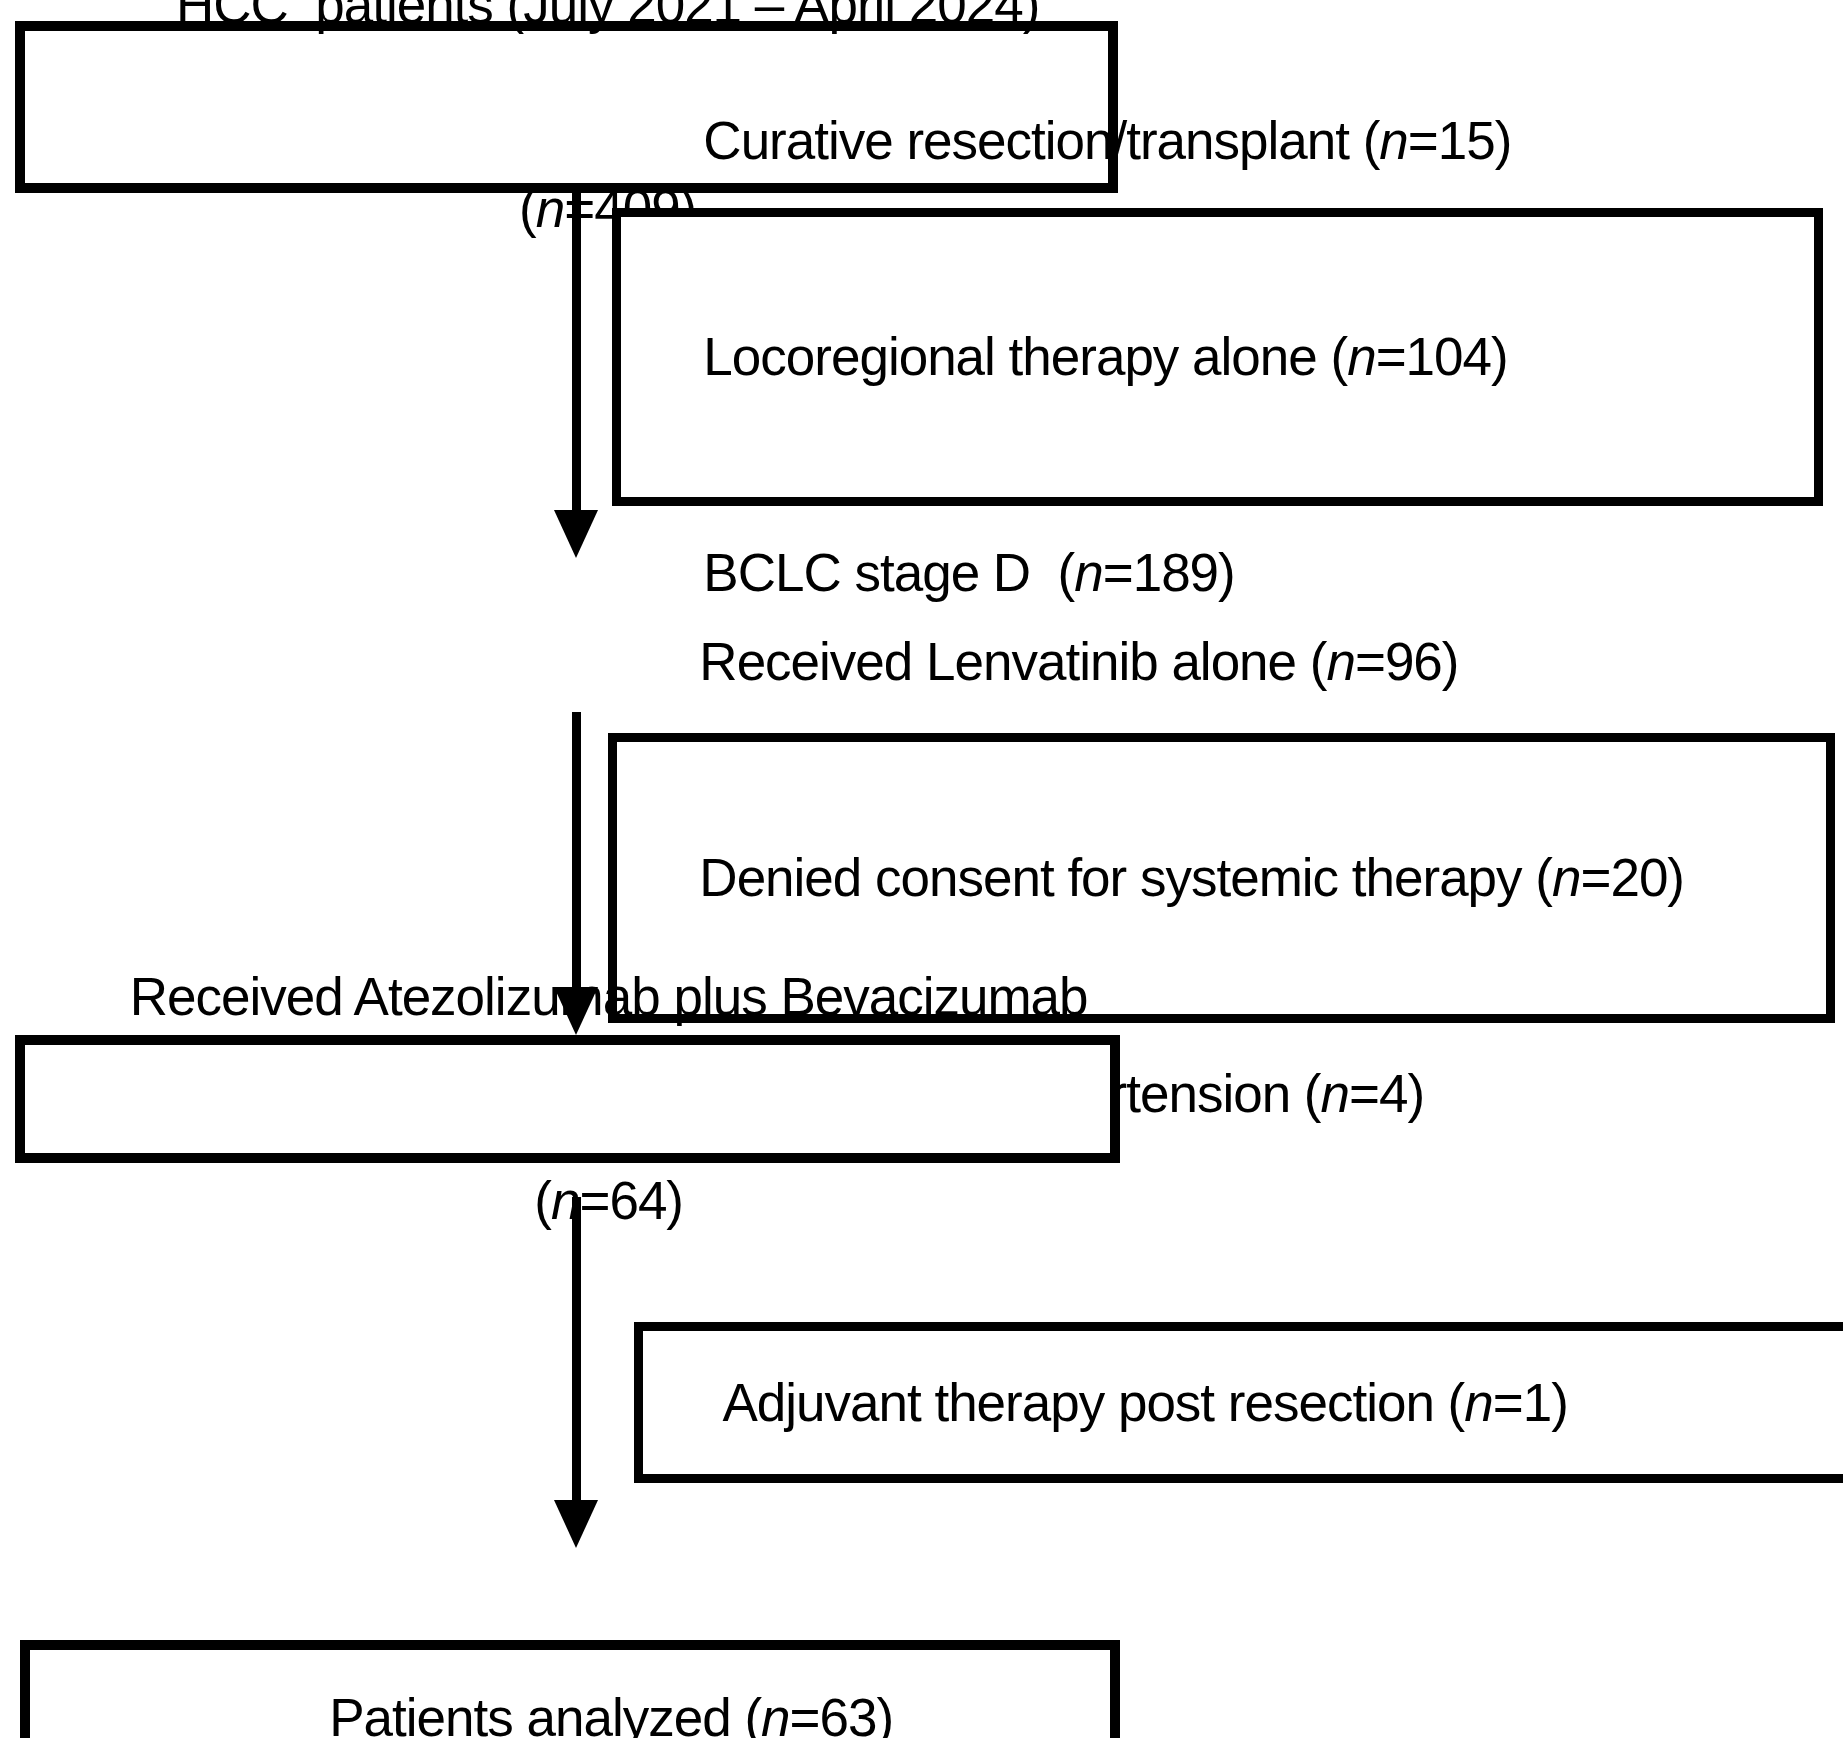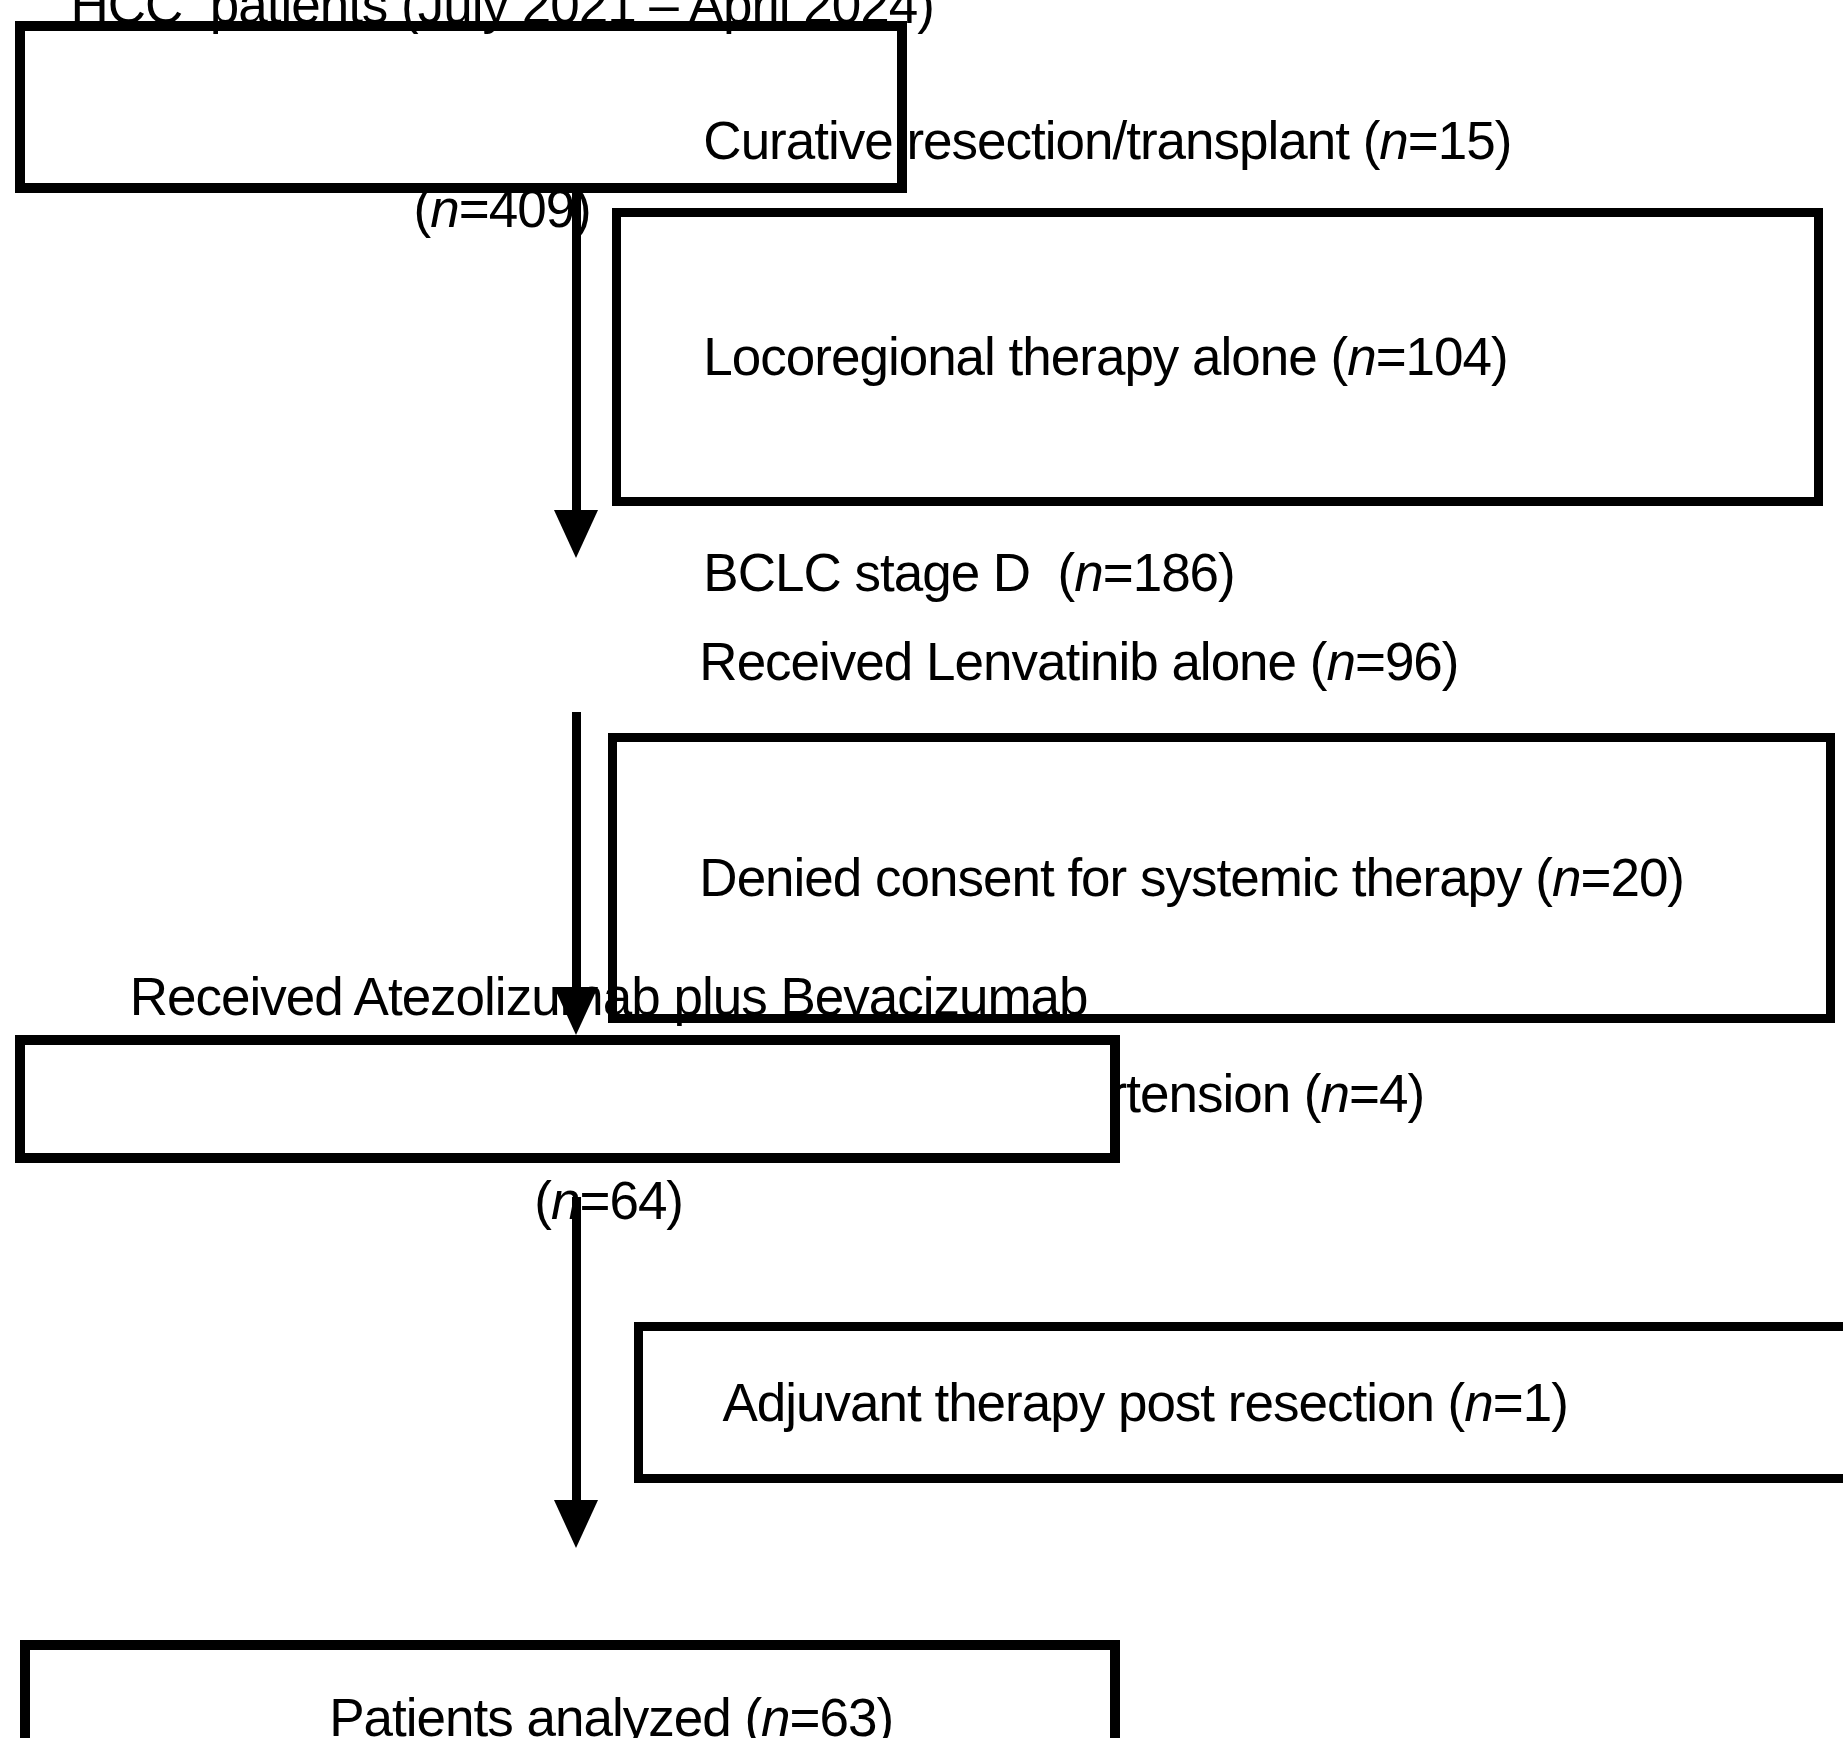--- a/index.html
+++ b/index.html
@@ -58,41 +58,41 @@
     border-left: 22px solid transparent;
     border-right: 22px solid transparent;
     border-top: 48px solid #000000;
   }
 </style>
 </head>
 <body>
 
 <div class="canvas">
 
-  <div class="box center" style="left:15px; top:21px; width:892px; height:172px;">
+  <div class="box center" style="left:15px; top:21px; width:1103px; height:172px;">
     <div class="line">
       <span>HCC  patients (July 2021 – April 2024)</span>
     </div>
     <div class="line">
       <span>(</span><span class="nvar">n</span><span>=409)</span>
     </div>
   </div>
 
   <div class="shaft" style="left:572px; top:193px; height:317px;"></div>
   <div class="head" style="left:554px; top:510px;"></div>
 
   <div class="box excl" style="left:612px; top:208px; width:1211px; height:298px;">
     <div class="line">
       <span>Curative resection/transplant (</span><span class="nvar">n</span><span>=15)</span>
     </div>
     <div class="line">
       <span>Locoregional therapy alone (</span><span class="nvar">n</span><span>=104)</span>
     </div>
     <div class="line">
-      <span>BCLC stage D  (</span><span class="nvar">n</span><span>=186)</span>
+      <span>BCLC stage D  (</span><span class="nvar">n</span><span>=189)</span>
     </div>
   </div>
 
 
   <div class="shaft" style="left:572px; top:712px; height:275px;"></div>
   <div class="head" style="left:554px; top:987px;"></div>
 
   <div class="box excl" style="left:608px; top:733px; width:1227px; height:290px;justify-content:center;">
     <div class="line">
       <span>Received Lenvatinib alone (</span><span class="nvar">n</span><span>=96)</span>

